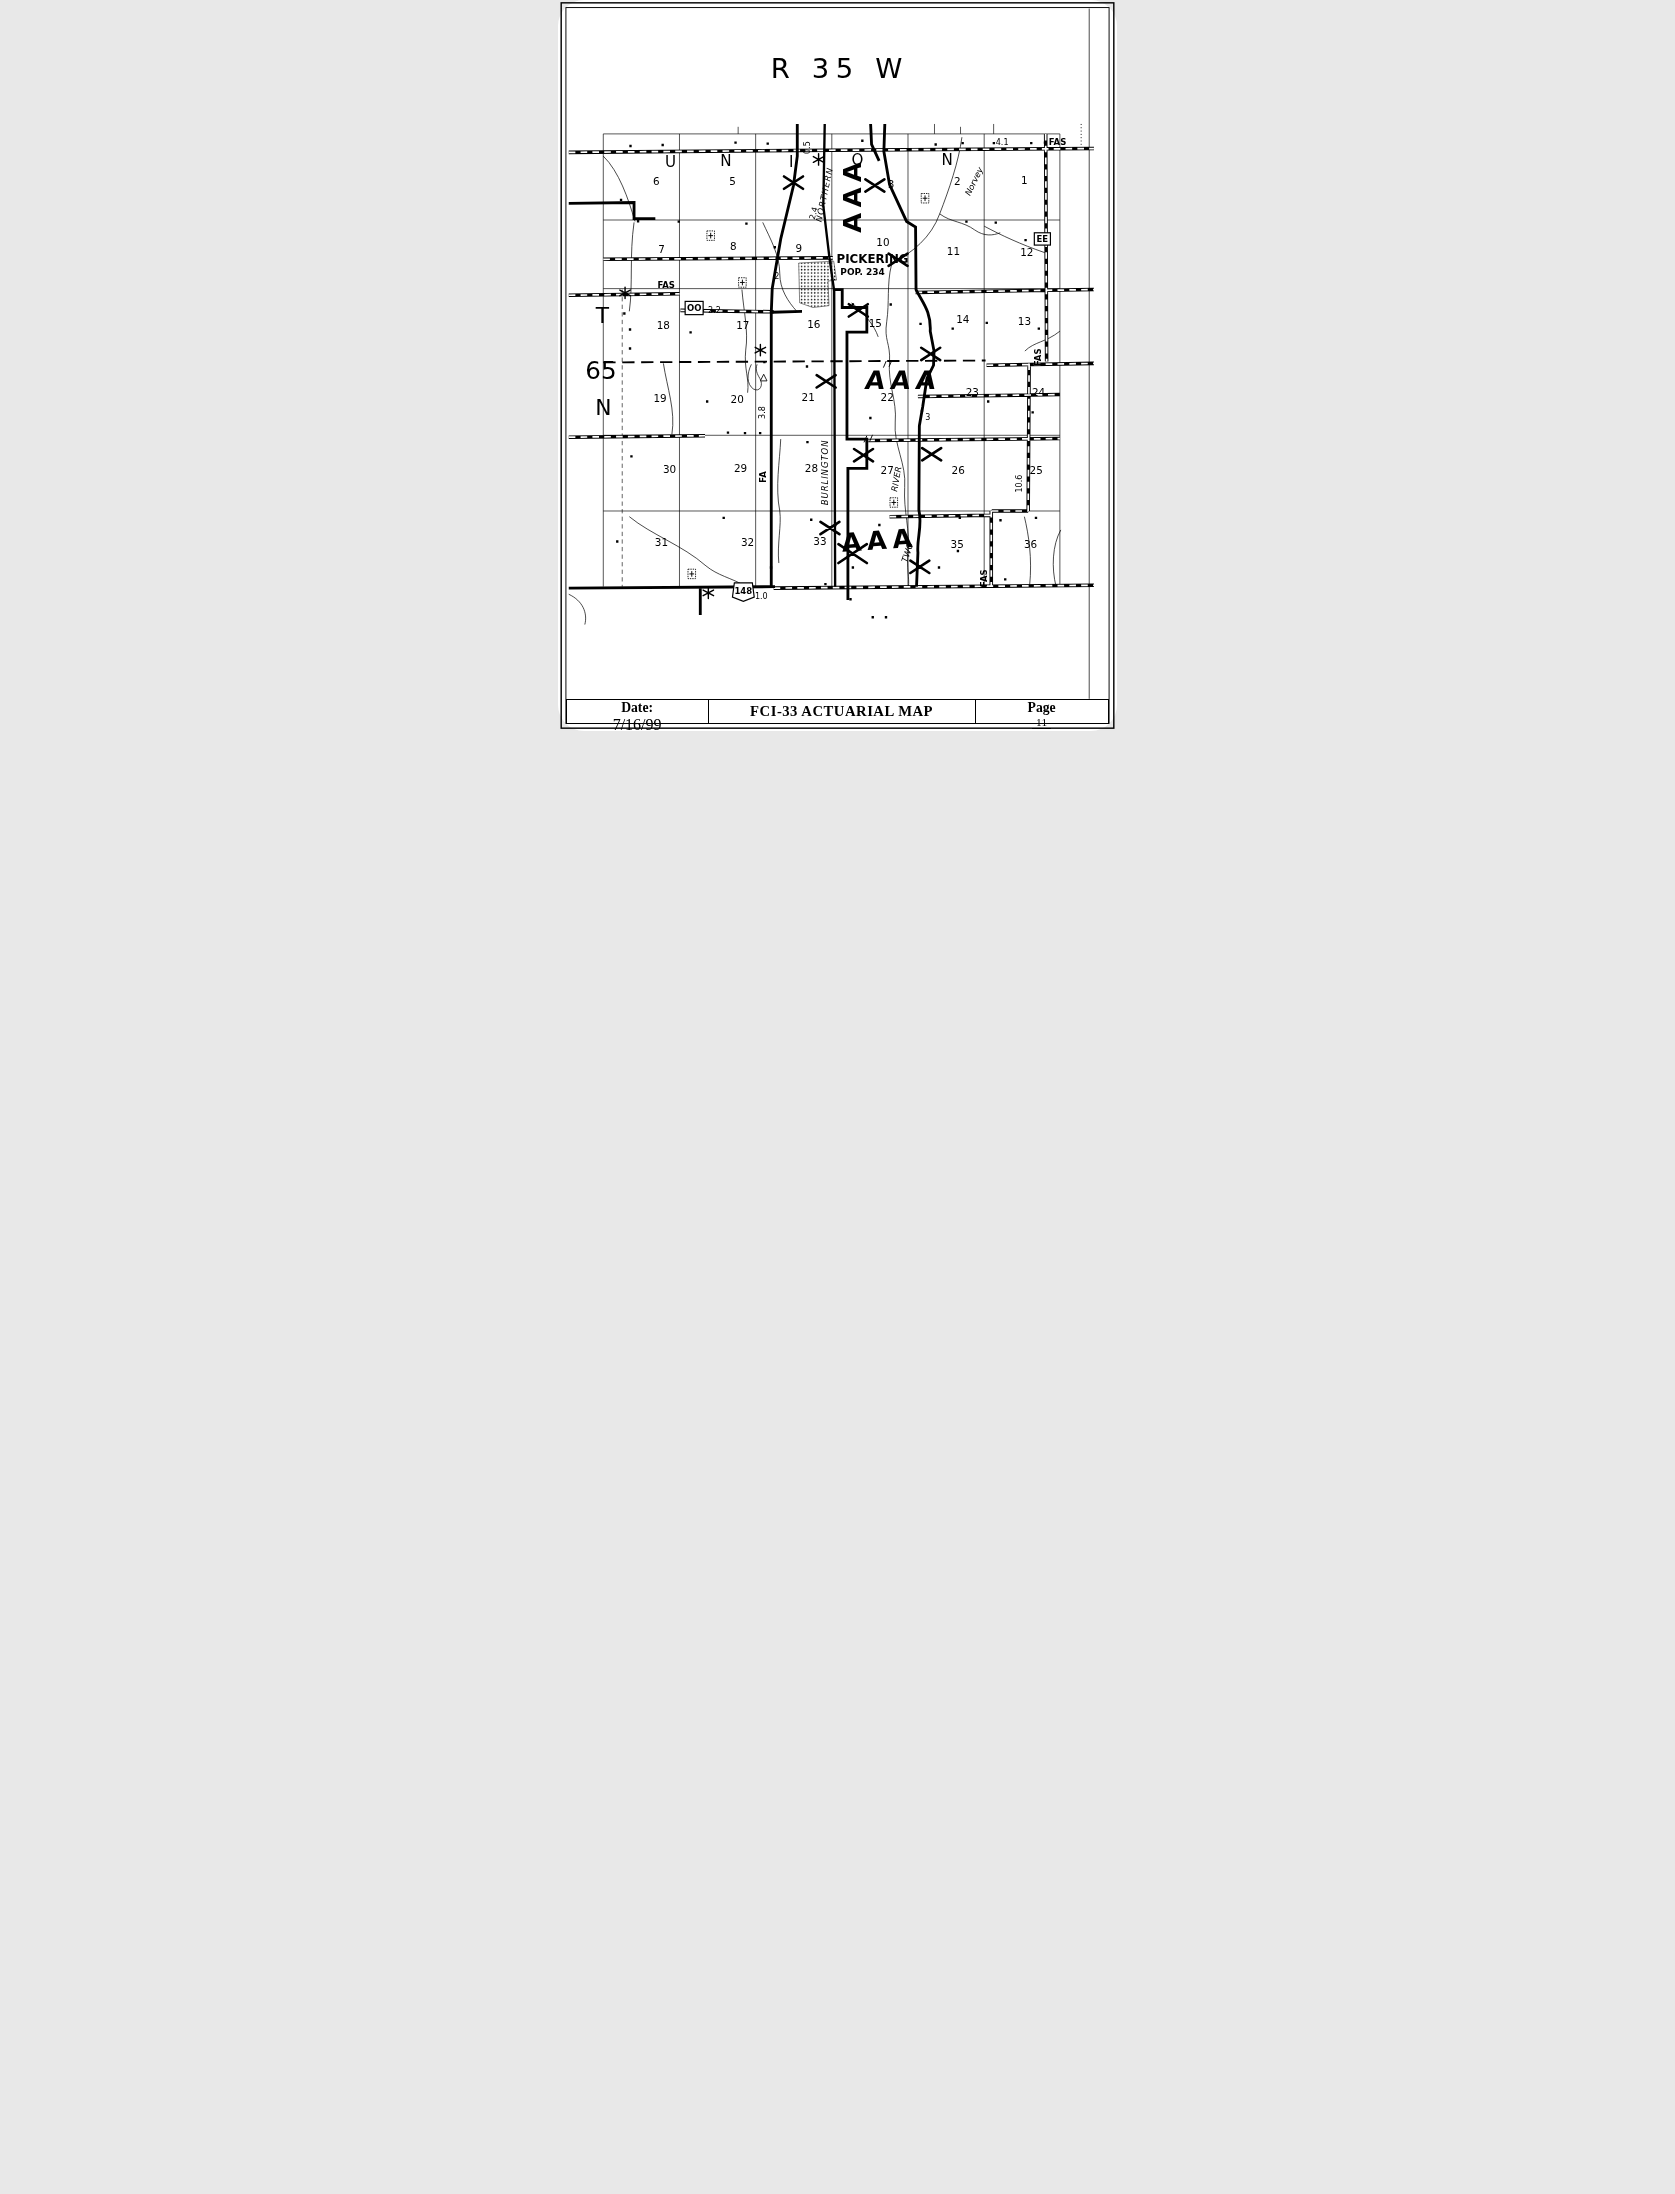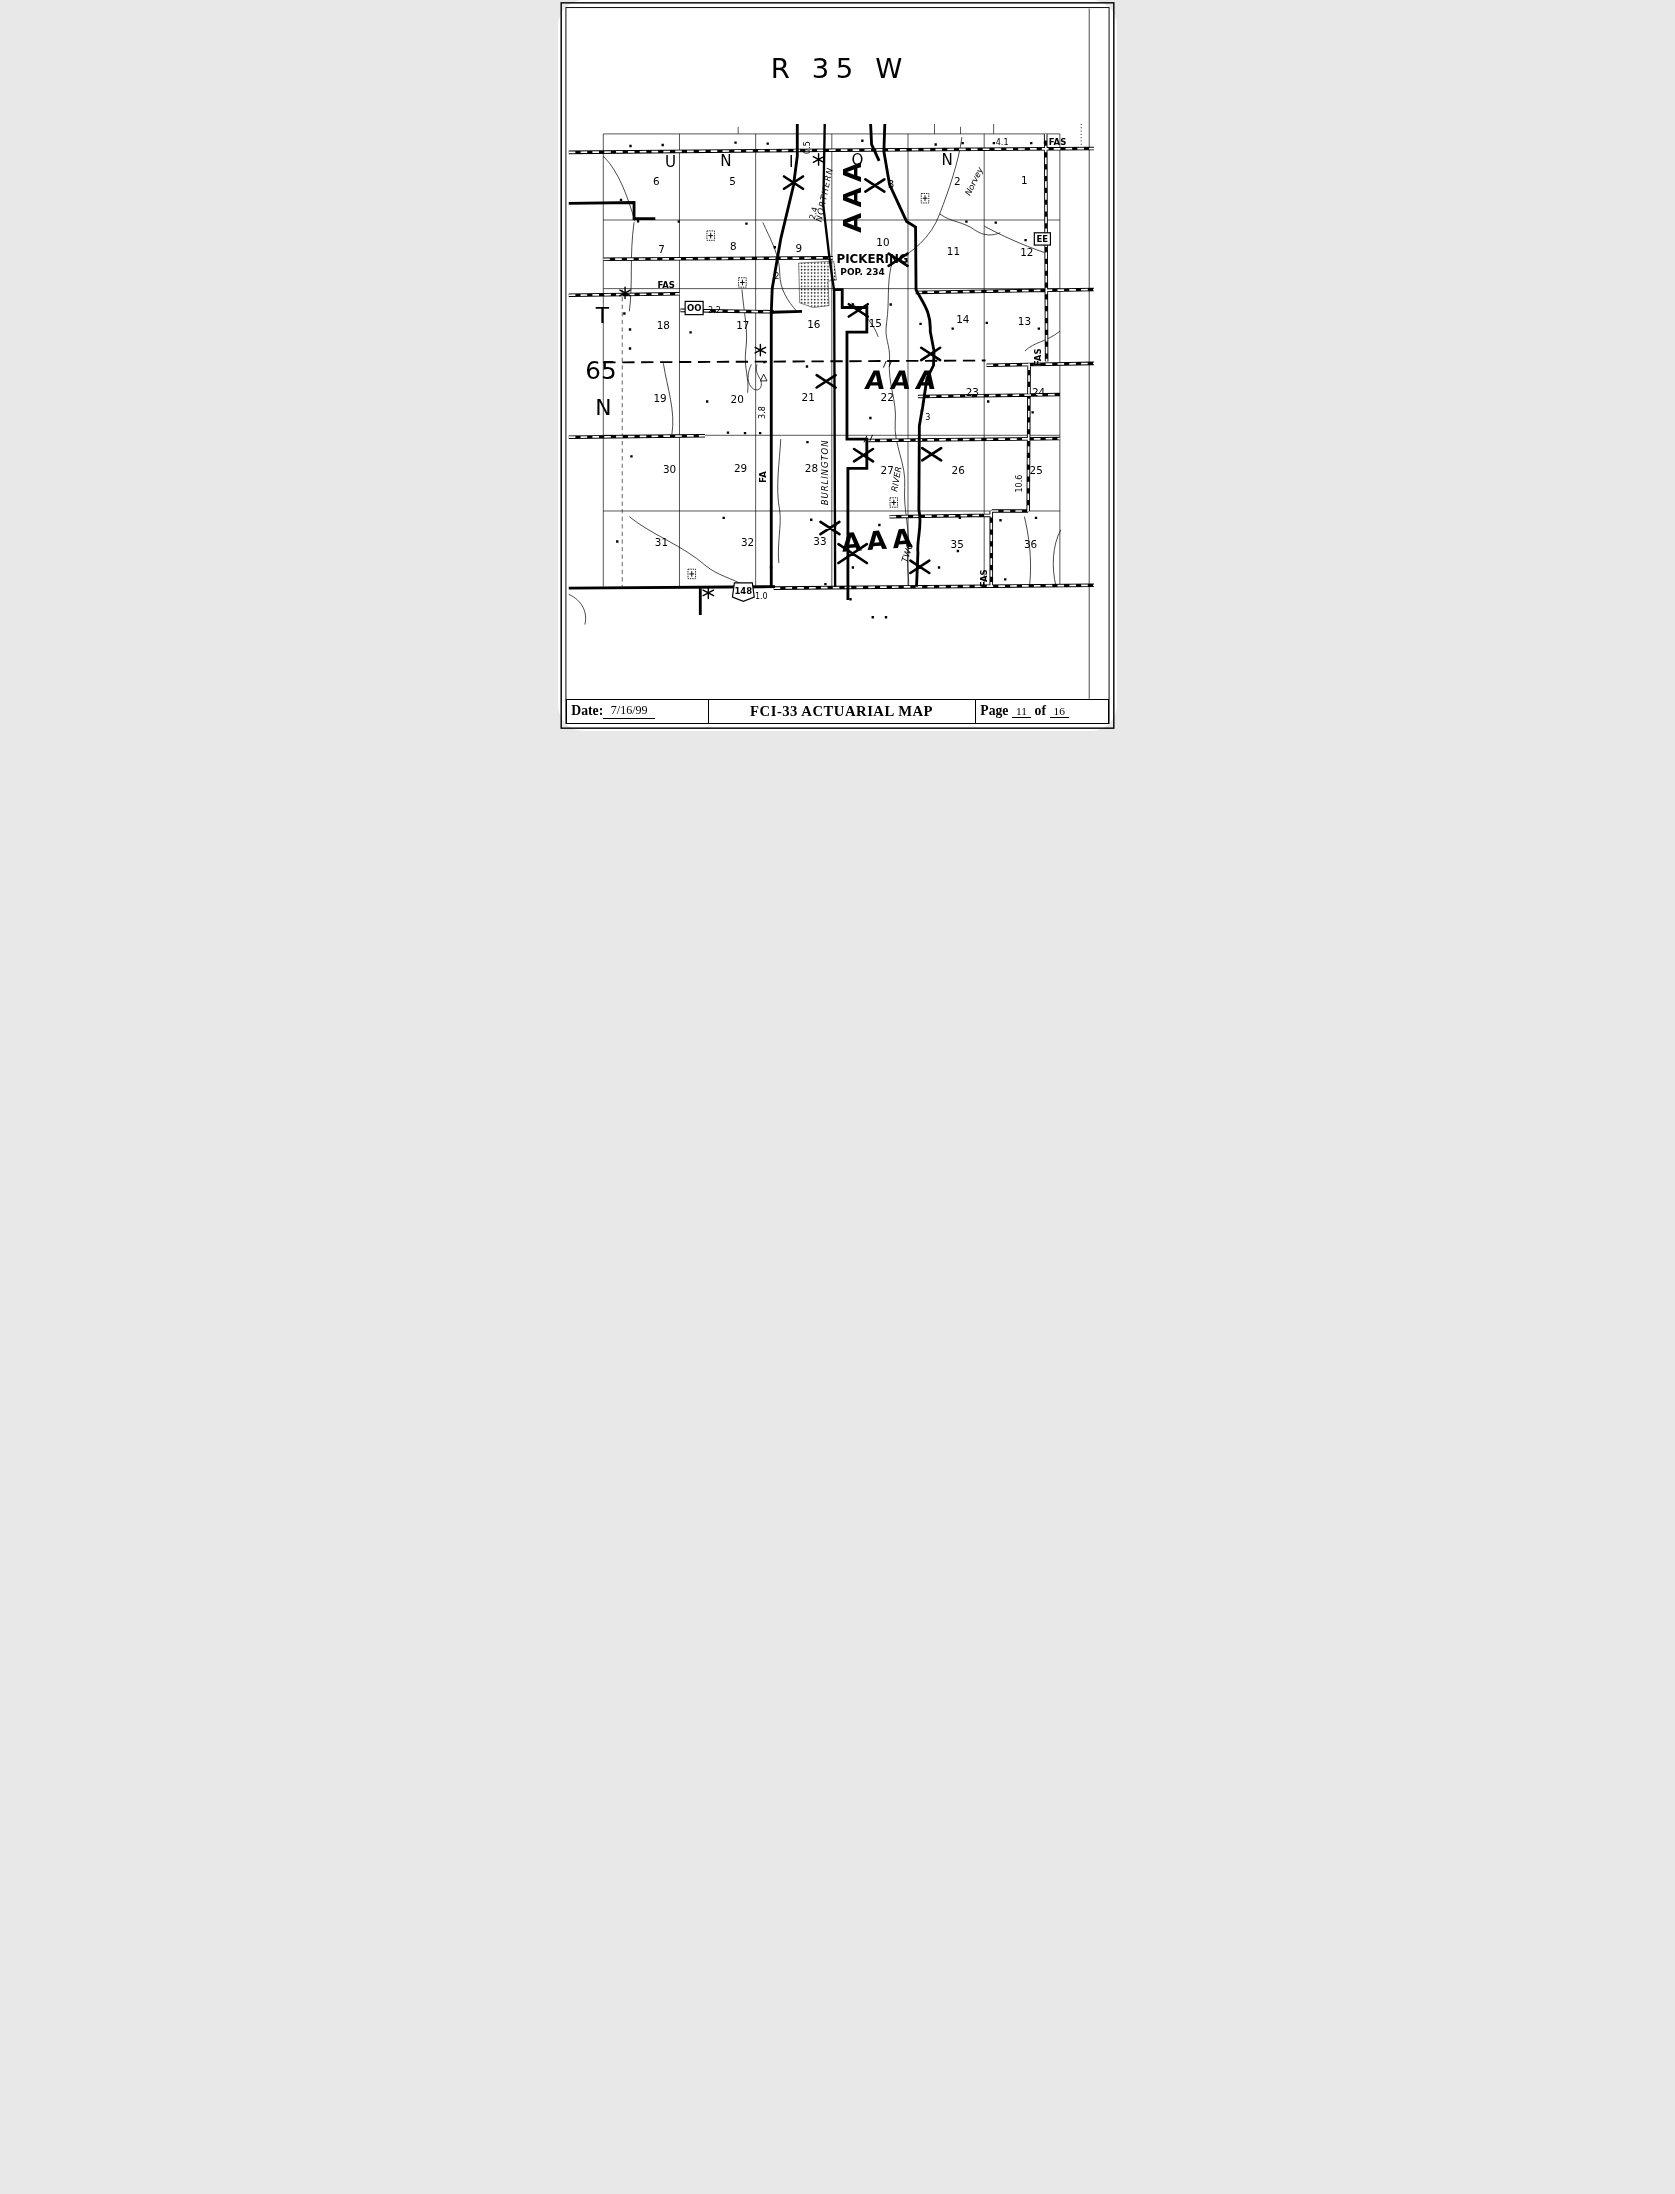--- a/index.html
+++ b/index.html
@@ -16,26 +16,26 @@
   .zone{font-size:54px;font-weight:bold;letter-spacing:12px;}
   .rrlab{font-size:18px;letter-spacing:2px;font-style:italic;}
   .stream{font-size:18px;font-style:italic;}
   .mile{font-size:17px;text-anchor:middle;}
   .route{font-size:18px;font-weight:bold;text-anchor:middle;}
   .town{font-size:25px;font-weight:bold;}
   .townpop{font-size:19px;font-weight:bold;}
   .footer{position:absolute;left:7.6px;top:699px;width:543px;height:24.6px;box-sizing:border-box;
           border:1.4px solid #000;display:flex;align-items:stretch;background:#fff;
           font-family:"Liberation Serif",serif;}
-  .fcell{display:flex;align-items:center;box-sizing:border-box;padding:0 4.7px;}
+  .fcell{display:flex;align-items:center;box-sizing:border-box;padding:0 4.7px;flex-direction:column;}
   .c1{width:142px;border-right:1.4px solid #000;}
   .c2{flex:1;justify-content:center;border-right:1.4px solid #000;}
   .c3{width:132px;text-align:center;}
   .lab{font-weight:bold;font-size:13.7px;}
-  .val{font-size:12px;border-bottom:0.9px solid #000;padding:0 7.6px;margin-left:0;}
+  .val{font-size:16px;border-bottom:0.9px solid #000;padding:0 7.6px;margin-left:0;}
   .maptitle{font-weight:bold;font-size:14.7px;letter-spacing:0.5px;}
   .pgnum{font-size:11.4px;border-bottom:0.9px solid #000;padding:0 3.8px;margin:0 3.8px;}
 </style>
 </head>
 <body>
 
 <div class="sheet">
 
 <svg width="559" height="731" viewBox="0 0 1180 1545">
   <defs>

